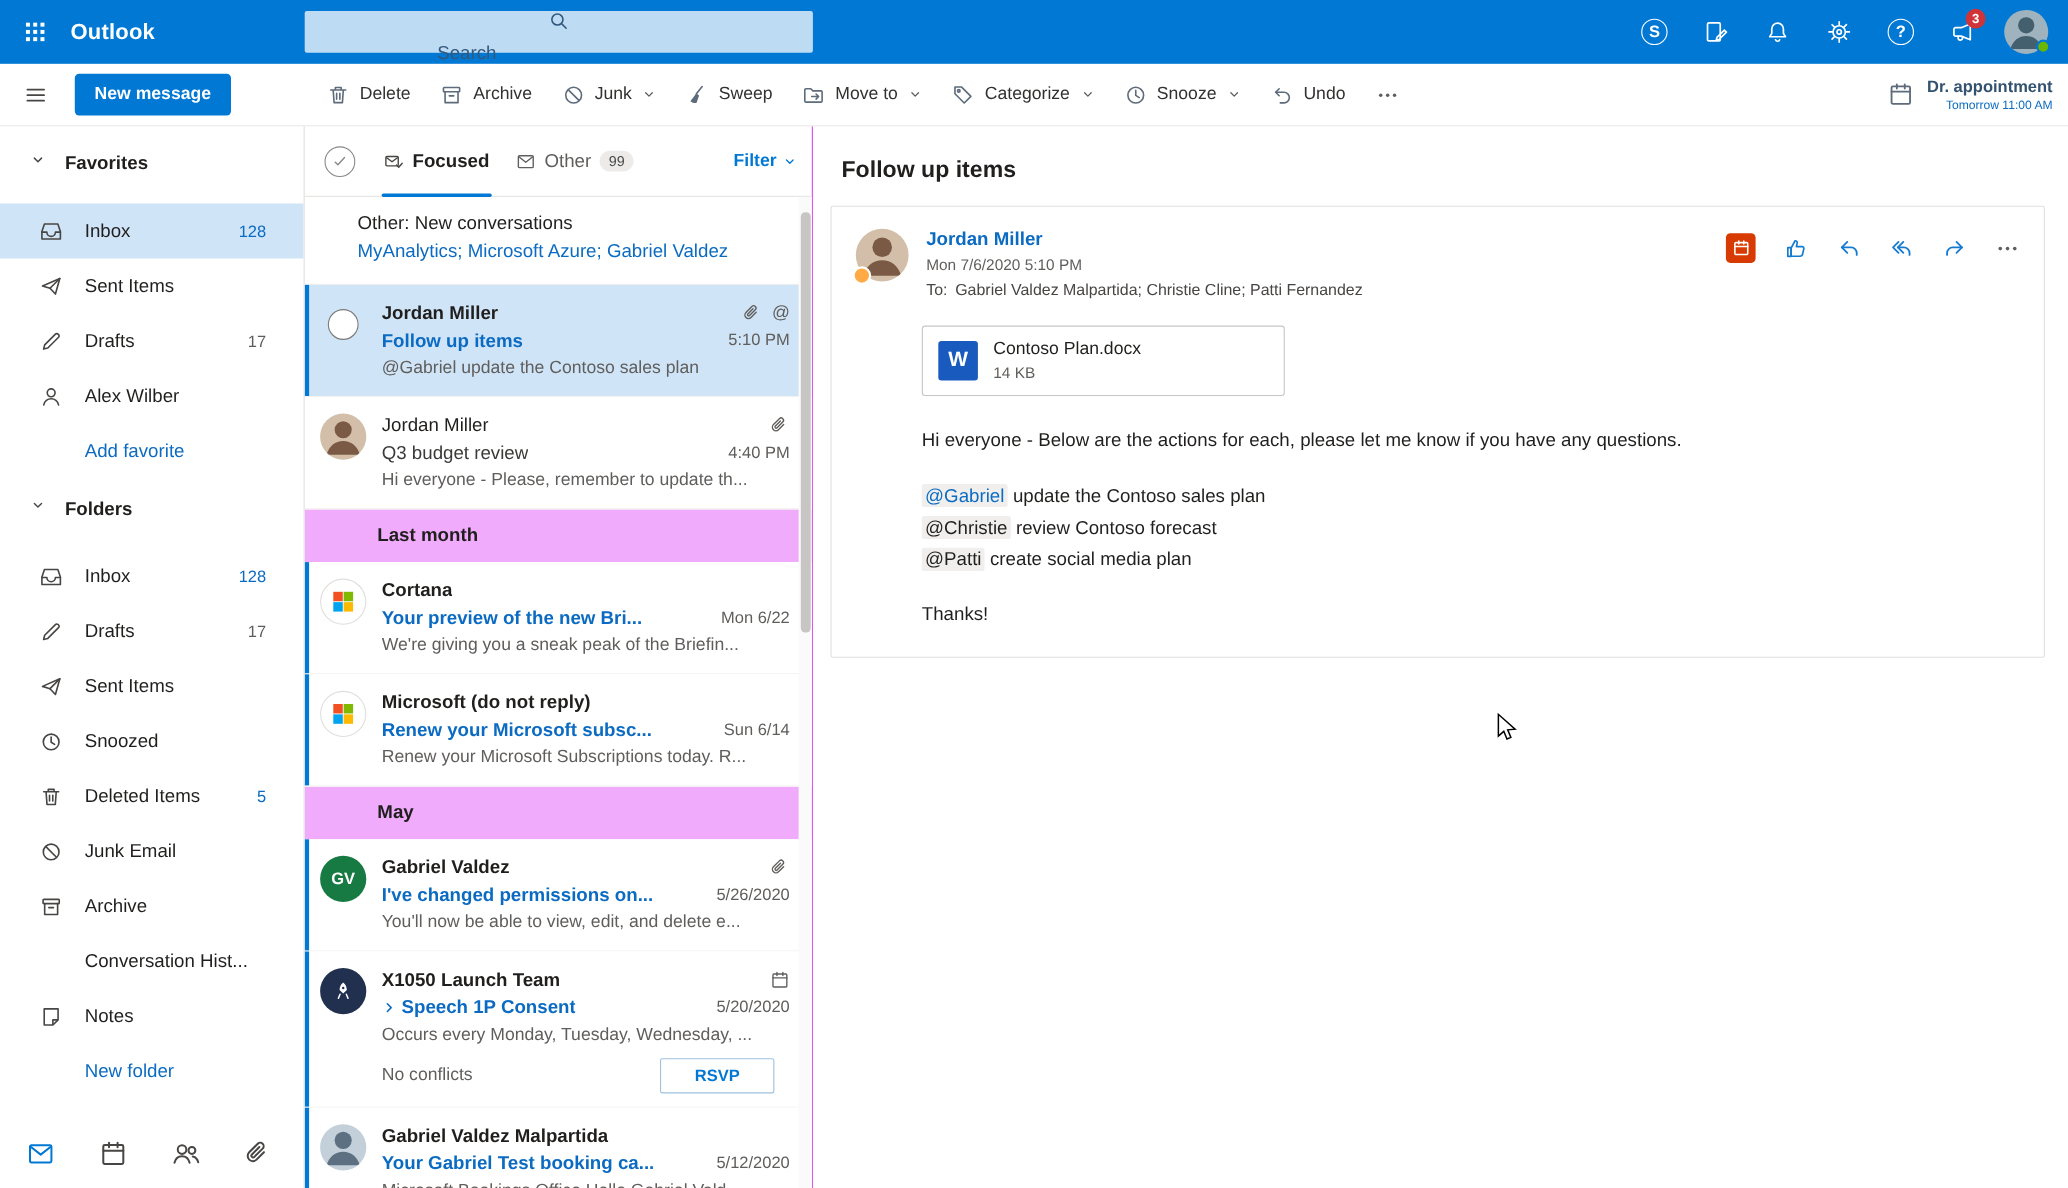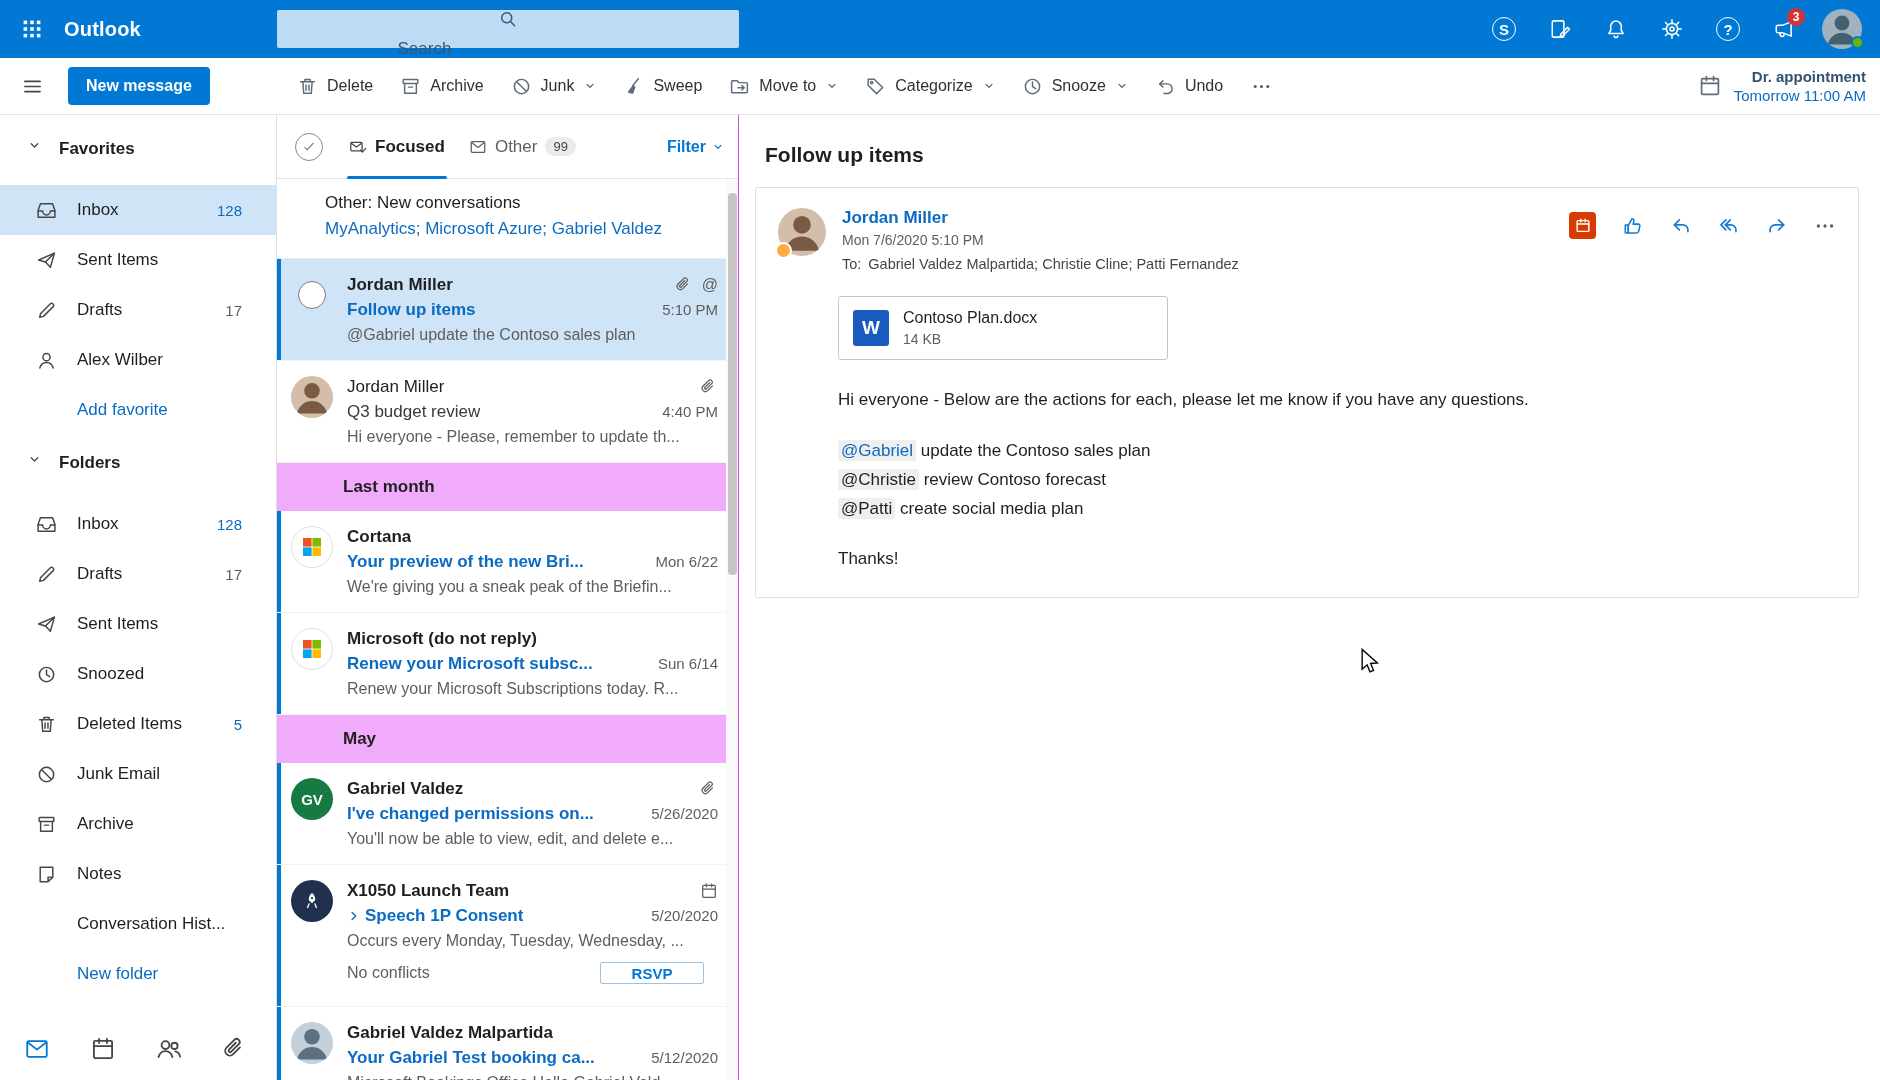--- a/index.html
+++ b/index.html
@@ -45,21 +45,21 @@
   .cb-actions { position:absolute; left:286px; top:0; bottom:0; display:flex; align-items:center; gap:5px; }
   .cb-act { display:flex; align-items:center; gap:9px; height:40px; padding:0 11px; border-radius:3px;
             font-size:16px; color:#323130; }
   .cb-act .ic { color:#5d6b7a; }
   .cb-act .chev { color:#605e5c; margin-left:1px; }
   .cb-more { color:#605e5c; padding:0 12px; height:40px; display:flex; align-items:center; }
   .cb-reminder { position:absolute; right:14px; top:0; bottom:0; display:flex; align-items:center; gap:12px; }
   .cb-reminder .ic { color:#5d6b7a; }
   .rem-text { text-align:right; }
   .rem-title { font-size:15px; font-weight:600; color:#33526e; }
-  .rem-time { font-size:15px; color:#0b6bc2; margin-top:2px; }
+  .rem-time { font-size:11px; color:#0b6bc2; margin-top:2px; }
 
   
   .sidebar { position:absolute; top:115px; left:0; width:276px; bottom:0; background:#fff; padding-top:24px; }
   .sb-header { height:46px; display:flex; align-items:flex-start; gap:18px; padding-left:28px;
                font-size:17px; font-weight:600; color:#201f1e; cursor:pointer; }
   .sb-header .ic { color:#484644; }
   .sb-item { height:50px; display:flex; align-items:center; padding:0 34px 0 36px; font-size:17px;
              color:#201f1e; cursor:pointer; position:relative; }
   .sb-item .ic { color:#484644; margin-right:20px; }
   .sb-item.selected { background:#cfe4f7; }
@@ -114,21 +114,21 @@
   .unread .sender { font-weight:600; }
   .l1ic { margin-left:auto; padding-left:8px; display:flex; align-items:center; gap:9px; color:#605e5c; }
   .atg { font-size:16px; color:#605e5c; }
   .subject { font-size:17px; color:#3b3a39; white-space:nowrap; overflow:hidden; display:flex; align-items:center; gap:4px; }
   .unread .subject { color:#0b6bc2; font-weight:600; }
   .subject .ic { color:#0b6bc2; }
   .time { margin-left:auto; padding-left:10px; font-size:15px; color:#605e5c; white-space:nowrap; }
   .l3 { height:25px; line-height:25px; font-size:16px; color:#605e5c; white-space:nowrap; overflow:hidden; }
   .l4 { display:flex; align-items:center; margin-top:9px; }
   .status { font-size:16px; color:#605e5c; }
-  .rsvp { margin-left:auto; margin-right:14px; width:104px; height:22px; border:1px solid #9ec1df;
+  .rsvp { margin-left:auto; margin-right:14px; width:104px; height:32px; border:1px solid #9ec1df;
           background:#fff; color:#0078d4; font-size:15px; font-weight:600; border-radius:2px; }
   .sec { height:48px; display:flex; align-items:center; padding-left:66px; font-size:17px; font-weight:600;
          color:#201f1e; background:#f0abfc; }
   .vtrack { position:absolute; top:64px; right:0; width:12px; bottom:0; background:#fbfafa; }
   .vthumb { position:absolute; top:14px; right:1px; width:9px; height:382px; background:#c8c6c4; border-radius:4px; }
 
   
   .reading { position:absolute; top:115px; left:740px; right:0; bottom:0; background:#fff; overflow:hidden; }
   .rp-title { margin:0; padding:28px 0 0 25px; font-size:21px; font-weight:600; color:#201f1e; }
   .card { margin:20px 0 0 15px; width:1104px; border:1px solid #e1dfdd; border-radius:2px; background:#fff;
@@ -612,29 +612,29 @@
         <span class="sb-label">Junk Email</span>
         <span class="sb-count"></span>
       </div>
       <div class="sb-item">
         <svg class="ic ic21">
             <use href="#i-archive"></use>
           </svg>
         <span class="sb-label">Archive</span>
         <span class="sb-count"></span>
       </div>
+      <div class="sb-item link">
+        <span class="sb-label" style="color:#201f1e">Conversation Hist...</span>
+      </div>
       <div class="sb-item">
         <svg class="ic ic21">
             <use href="#i-note"></use>
           </svg>
         <span class="sb-label">Notes</span>
         <span class="sb-count"></span>
-      </div>
-      <div class="sb-item link">
-        <span class="sb-label" style="color:#201f1e">Conversation Hist...</span>
       </div>
       <div class="sb-item link">
         <span class="sb-label">New folder</span>
       </div>
     </div>
     <div class="dock">
       <button class="active">
         <svg class="ic ic26">
             <use href="#i-mail"></use>
           </svg>

